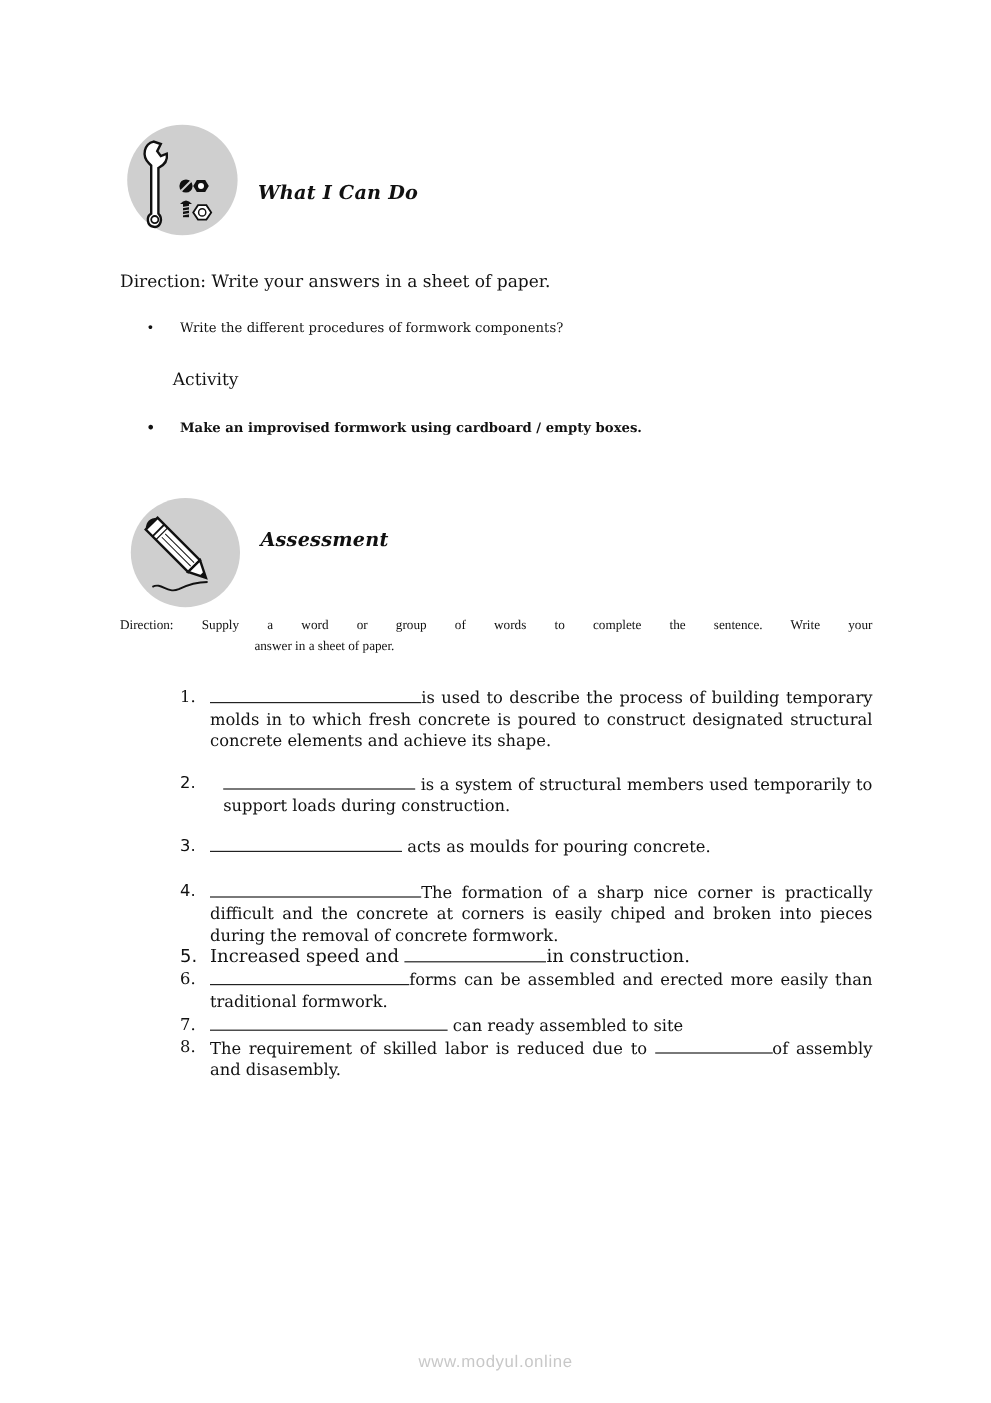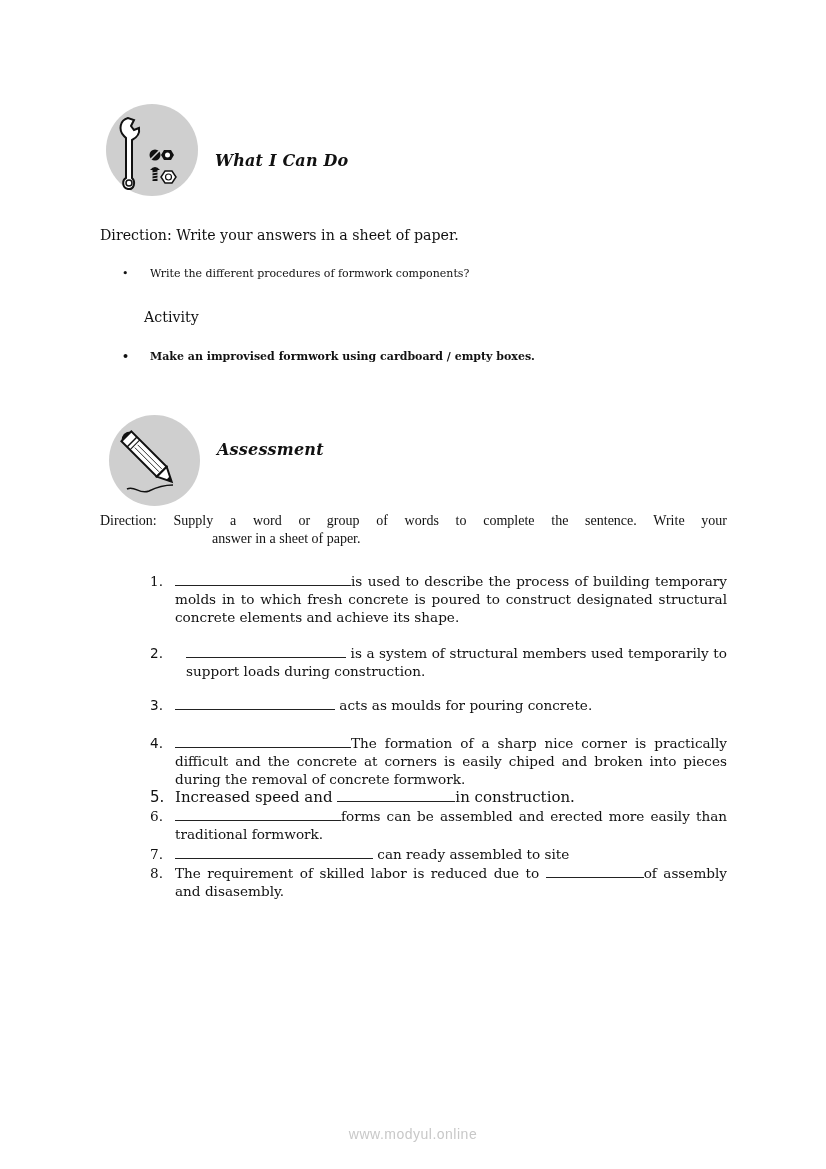--- a/index.html
+++ b/index.html
@@ -86,21 +86,21 @@
       <line x1="22" y1="42" x2="56" y2="42" stroke="#111" stroke-width="0.8"></line>
       <line x1="22" y1="46" x2="56" y2="46" stroke="#111" stroke-width="0.8"></line>
       <polygon points="58,37 72,44 58,51" fill="#fff" stroke="#111" stroke-width="2"></polygon>
       <polygon points="67,41.5 72,44 67,46.5" fill="#111"></polygon>
     </g>
     <path d="M18 74 C26 70 30 80 40 76 C48 72 56 70 64 70" fill="none" stroke="#111" stroke-width="1.6"></path>
   </svg>
 </div>
 <div class="section-title" style="left:217px; top:440px;">Assessment</div>
 
-<div class="abs" style="left:100px; top:512px; width:627px; font-family:'Liberation Serif', serif; font-size:14px; line-height:18px;">
+<div class="abs" style="left:100px; top:512px; width:627px; font-family:'Liberation Serif', serif; font-size:11px; line-height:18px;">
   <div style="text-align:justify; text-align-last:justify;">
     <span>Direction:</span>
     <span>Supply a word or group of words to complete the sentence. Write your</span>
   </div>
   <div style="padding-left:112px;">answer in a sheet of paper.</div>
 </div>
 
 <div class="q" style="top:572px; font-family:'DejaVu Serif', serif; font-size:13.6px;">
   <span class="num">1.</span>
   <div class="txt" style="text-align:justify;">

